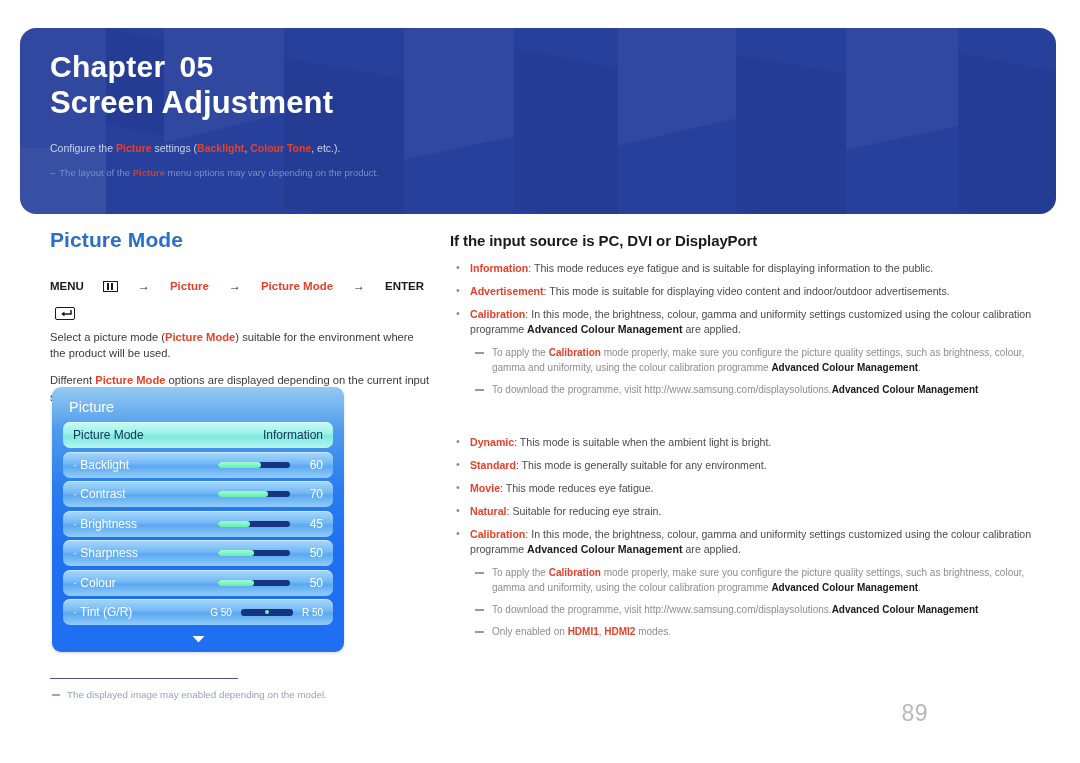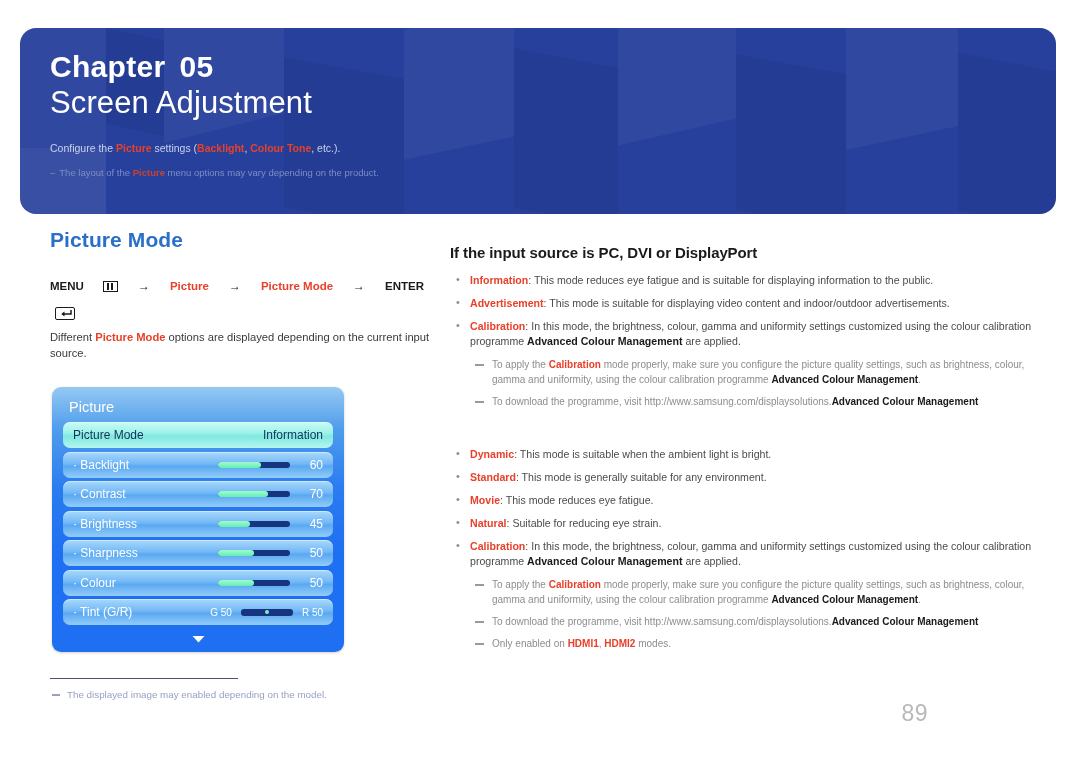--- a/index.html
+++ b/index.html
@@ -25,36 +25,36 @@
   .fd { background: rgba(0,0,0,0.055); }
 
   .banner-inner { position: relative; padding: 22px 0 0 30px; }
   .chapter-line {
     color: #ffffff;
     font-size: 30px; font-weight: bold; letter-spacing: .3px;
     line-height: 1.12;
   }
   .chapter-line .num { margin-left: 14px; }
   .chapter-title {
-    color: #ffffff; font-size: 31px; font-weight: normal;
+    color: #ffffff; font-size: 31px; font-weight: bold;
     line-height: 1.18; margin-top: 1px; letter-spacing: .1px;
   }
   .banner-desc {
     margin-top: 20px; font-size: 10.5px; color: #c9d2ea; line-height: 1.5;
   }
   .banner-desc .hl { color: #e8402a; font-weight: bold; }
   .banner-note {
     margin-top: 9px; font-size: 9.5px; color: #7d8ec4; line-height: 1.5;
   }
   .banner-note .dash { margin-right: 4px; }
   .banner-note .hl { color: #c8432f; font-weight: bold; }
 
   
   .col-left { position: absolute; left: 50px; top: 228px; width: 380px; }
-  .col-right { position: absolute; left: 450px; top: 244px; width: 592px; }
+  .col-right { position: absolute; left: 450px; top: 232px; width: 592px; }
 
   h2.section-title {
     color: #2a6fc9; font-size: 21px; font-weight: bold; letter-spacing: .1px;
   }
   .menu-path {
     margin-top: 27px; font-size: 11.5px; font-weight: bold; color: #1a1a1a;
     display: flex; align-items: center; flex-wrap: wrap; gap: 14px;
   }
   .menu-path .red { color: #e8402a; }
   .menu-path .arrow { margin: 0 6px; font-weight: normal; font-size: 12px; }
@@ -199,20 +199,23 @@
       <span class="arrow">→</span>
       <span>ENTER</span>
       <span class="ic-enter">
         <svg width="14" height="10" viewBox="0 0 14 10">
             <path d="M12 1 V5 H4" stroke="#1a1a1a" stroke-width="1.5" fill="none"></path>
             <path d="M5.5 2.6 L2.2 5 L5.5 7.4 Z" fill="#1a1a1a"></path>
           </svg>
       </span>
     </div>
 
+    <p class="body-text">
+      <span>Select a picture mode (</span><span class="red">Picture Mode</span><span>) suitable for the environment where the product will be used.</span>
+    </p>
 
     <p class="body-text">
       <span>Different </span><span class="red">Picture Mode</span><span> options are displayed depending on the current input source.</span>
     </p>
   </div>
 
   <div class="osd">
     <div class="osd-title">Picture</div>
     <div id="osd-rows">
         <div class="osd-row selected">

